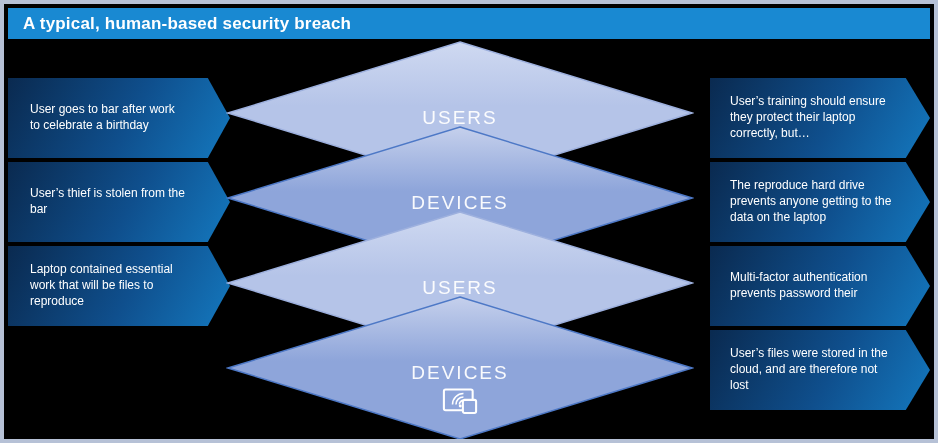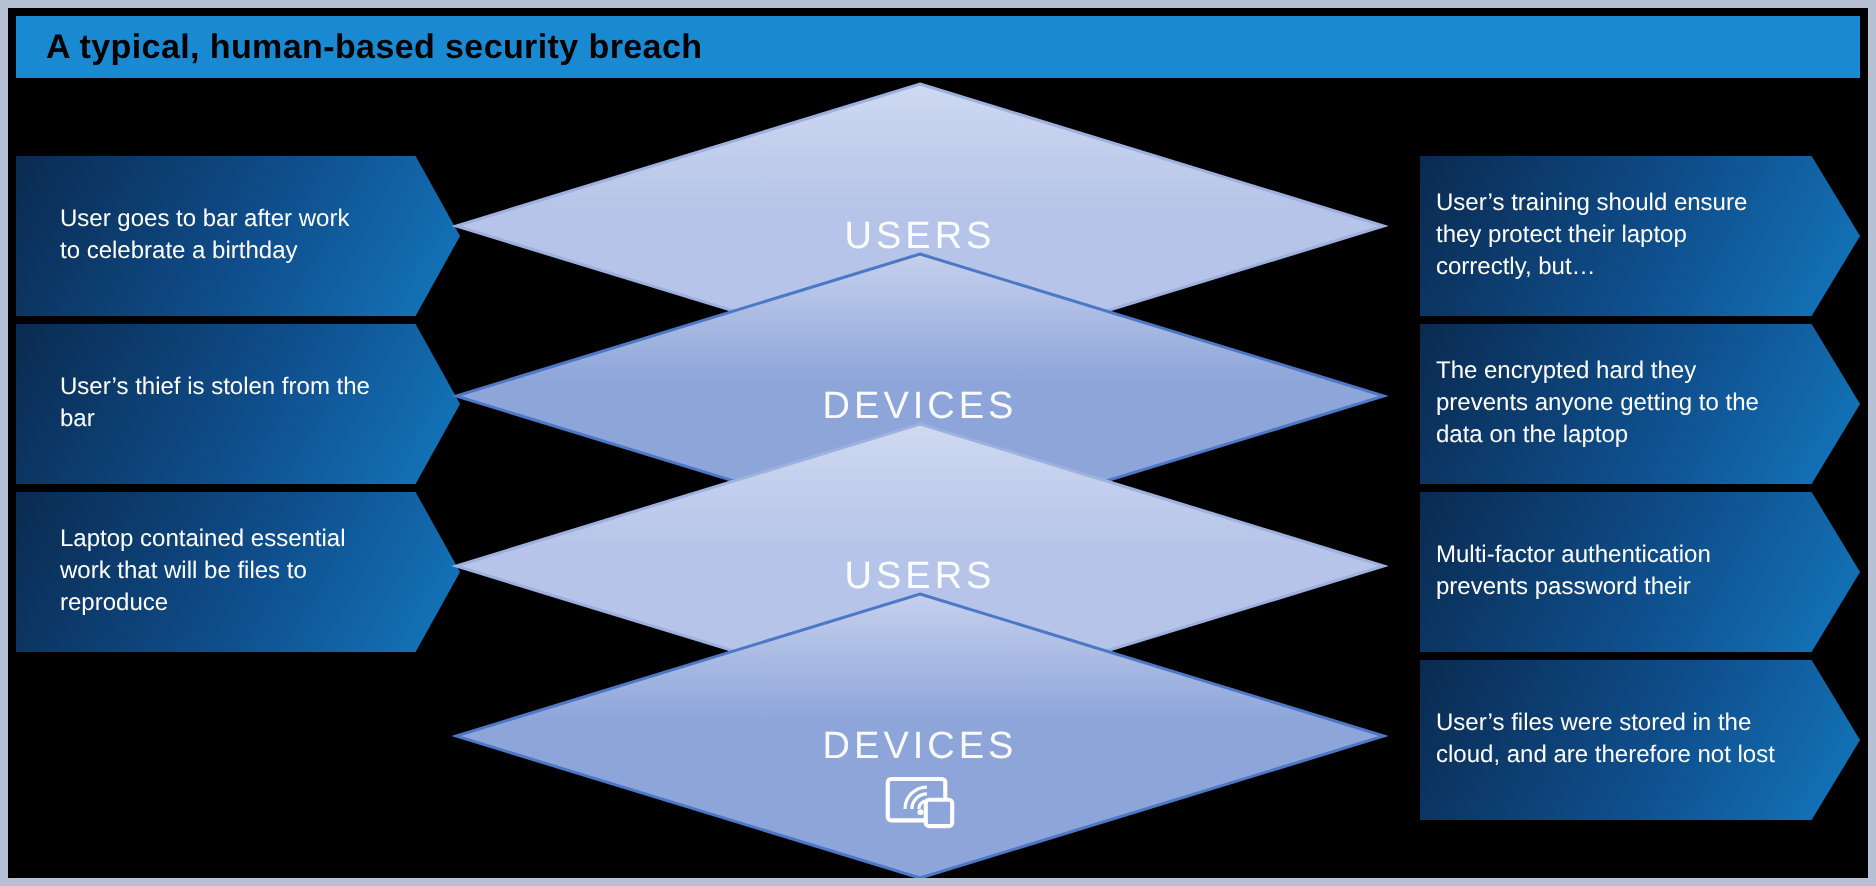--- a/index.html
+++ b/index.html
@@ -12,39 +12,39 @@
     overflow:hidden;
     font-family:"Liberation Sans", sans-serif;
   }
   .titlebar{
     position:absolute;left:4px;top:4px;width:922px;height:31px;
     background:var(--header,#1989d2);
     display:flex;align-items:center;
     box-sizing:border-box;padding-left:15px;
   }
   .titlebar span{
-    color:#000000;font-size:17px;font-weight:bold;letter-spacing:.2px;
+    color:#ffffff;font-size:17px;font-weight:bold;letter-spacing:.2px;
     white-space:nowrap;
   }
   .col{position:absolute;top:74px;}
   .col-left{left:4px;width:222px;}
   .col-right{left:706px;width:220px;}
   .callout{
     height:80px;margin-bottom:4px;
     display:flex;align-items:center;
     box-sizing:border-box;
     background:linear-gradient(118deg,var(--callout-dark,#0a2a50) 0%,#0f4f8d 55%,var(--callout-light,#1478be) 100%);
   }
   .col-left .callout{
     clip-path:polygon(0 0,90% 0,100% 50%,90% 100%,0 100%);
     padding:0 42px 0 22px;
   }
   .col-right .callout{
     clip-path:polygon(0 0,89% 0,100% 50%,89% 100%,0 100%);
-    padding:0 38px 0 8px;
+    padding:0 38px 0 20px;
   }
   .callout span{
     color:#fff;font-size:12px;line-height:1.32;
   }
   .diamonds{position:absolute;left:222px;top:36px;}
   .layer-label{
     fill:#fff;opacity:.95;
     font-family:"Liberation Sans",sans-serif;
     font-size:19px;letter-spacing:2px;
     text-anchor:middle;
@@ -69,21 +69,21 @@
     <div class="callout">
       <span>Laptop contained essential work that will be files to reproduce</span>
     </div>
   </div>
 
   <div class="col col-right">
     <div class="callout">
       <span>User’s training should ensure they protect their laptop correctly, but…</span>
     </div>
     <div class="callout">
-      <span>The encrypted hard they prevents anyone getting to the data on the laptop</span>
+      <span>The reproduce hard drive prevents anyone getting to the data on the laptop</span>
     </div>
     <div class="callout">
       <span>Multi-factor authentication prevents password their</span>
     </div>
     <div class="callout">
       <span>User’s files were stored in the cloud, and are therefore not lost</span>
     </div>
   </div>
 
   <svg class="diamonds" width="468" height="400" viewBox="0 0 468 400">

